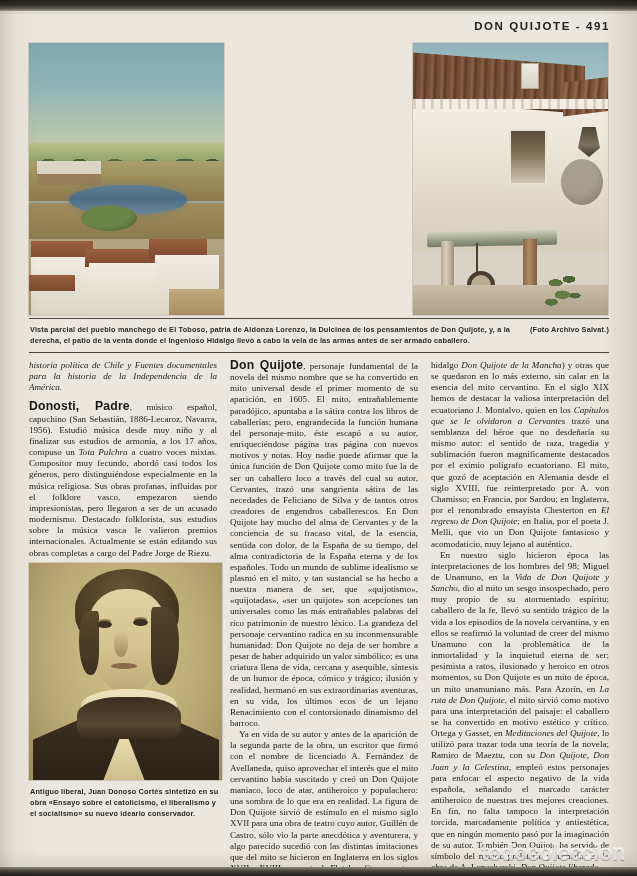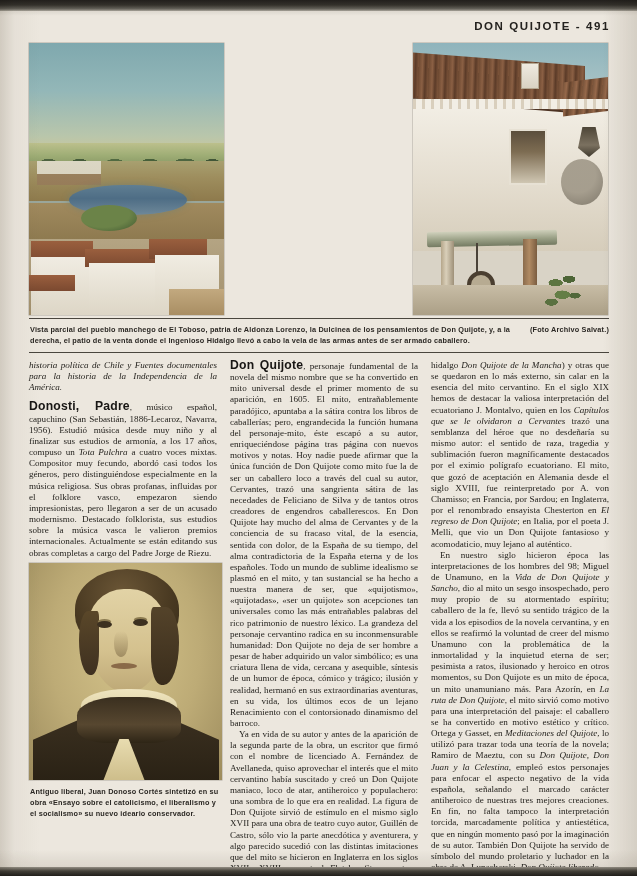--- a/index.html
+++ b/index.html
@@ -429,14 +429,15 @@
     </p>
     <p><span>Ya en vida de su autor y antes de la aparición de la segunda parte de la obra, un escritor que firmó con el nombre de licenciado A. Fernández de Avellaneda, quiso aprovechar el interés que el mito cervantino había suscitado y creó un Don Quijote maniaco, loco de atar, antiheroico y populachero: una sombra de lo que era en realidad. La figura de Don Quijote sirvió de estímulo en el mismo siglo XVII para una obra de teatro cuyo autor, Guillén de Castro, sólo vio la parte anecdótica y aventurera, y algo parecido sucedió con las distintas imitaciones que del mito se hicieron en Inglaterra en los siglos XVII y XVIII por parte de Fletcher, Sterne y otros. En la España del siglo XVIII pueden destacarse las imitaciones de C. M. Trigueros (); Jacinto M. Delgado (</span></p>
   </div>
 
   <div class="col" id="col-3">
     <p class="noindent"><span>hidalgo <i>Don Quijote de la Mancha</i>) y otras que se quedaron en lo más externo, sin calar en la esencia del mito cervantino. En el siglo XIX hemos de destacar la valiosa interpretación del ecuatoriano J. Montalvo, quien en los <i>Capítulos que se le olvidaron a Cervantes</i> trazó una semblanza del héroe que no desdeñaría su mismo autor: el sentido de raza, tragedia y sublimación fueron magníficamente destacados por el eximio polígrafo ecuatoriano. El mito, que gozó de aceptación en Alemania desde el siglo XVIII, fue reinterpretado por A. von Chamisso; en Francia, por Sardou; en Inglaterra, por el renombrado ensayista Chesterton en <i>El regreso de Don Quijote</i>; en Italia, por el poeta J. Melli, que vio un Don Quijote fantasioso y acomodaticio, muy lejano al auténtico.</span></p>
     <p><span>En nuestro siglo hicieron época las interpretaciones de los hombres del 98; Miguel de Unamuno, en la <i>Vida de Don Quijote y Sancho</i>, dio al mito un sesgo insospechado, pero muy propio de su atormentado espíritu; caballero de la fe, llevó su sentido trágico de la vida a los episodios de la novela cervantina, y en ellos se reafirmó la voluntad de creer del mismo Unamuno con la problemática de la inmortalidad y la inquietud eterna de ser; pesimista a ratos, ilusionado y heroico en otros momentos, su Don Quijote es un mito de época, un mito unamuniano más. Para Azorín, en <i>La ruta de Don Quijote</i>, el mito sirvió como motivo para una interpretación del paisaje: el caballero se ha convertido en motivo estético y crítico. Ortega y Gasset, en <i>Meditaciones del Quijote</i>, lo utilizó para trazar toda una teoría de la novela; Ramiro de Maeztu, con su <i>Don Quijote, Don Juan y la Celestina</i>, empleó estos personajes para enfocar el aspecto negativo de la vida española, señalando el marcado carácter antiheroico de nuestras tres mejores creaciones. En fin, no falta tampoco la interpretación torcida, marcadamente política y antiestética, que en ningún momento pasó por la imaginación de su autor. También Don Quijote ha servido de símbolo del mundo proletario y luchador en la obra de A. Lunacharski, <i>Don Quijote liberado</i>.</span></p>
     <p><span>El mito fue llevado a la música desde el siglo XVII y ha inspirado a autores tan representativos como Mercadante, Massenet, Strauss, Walbrunn y Tournemire; en pintura, a Rodríguez de Miranda, y en el campo de la ilustración a Gustavo</span></p>
   </div>
 
+  <div id="watermark">todocoleccion</div>
 
 </div>
 
 </body></html>

